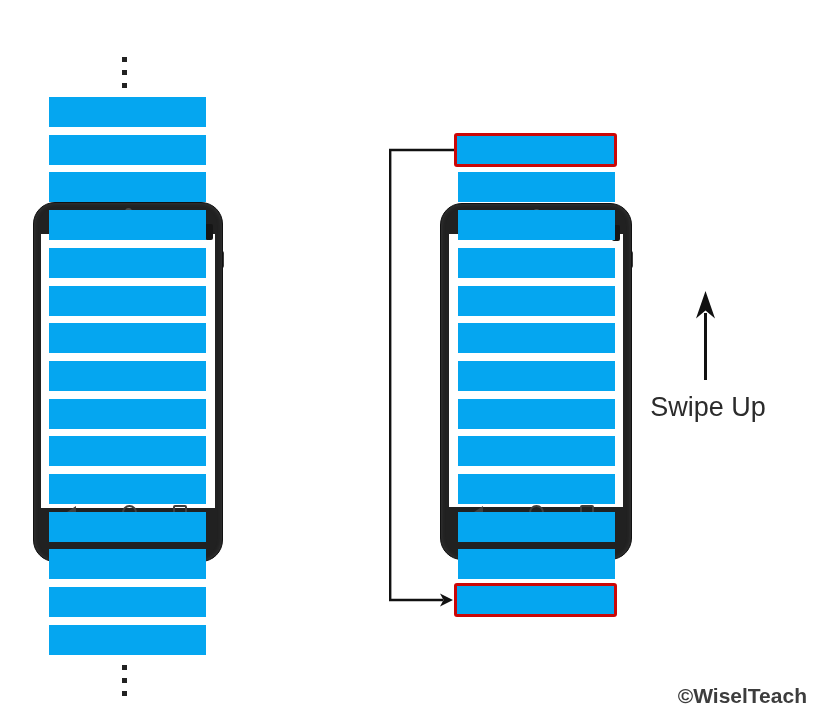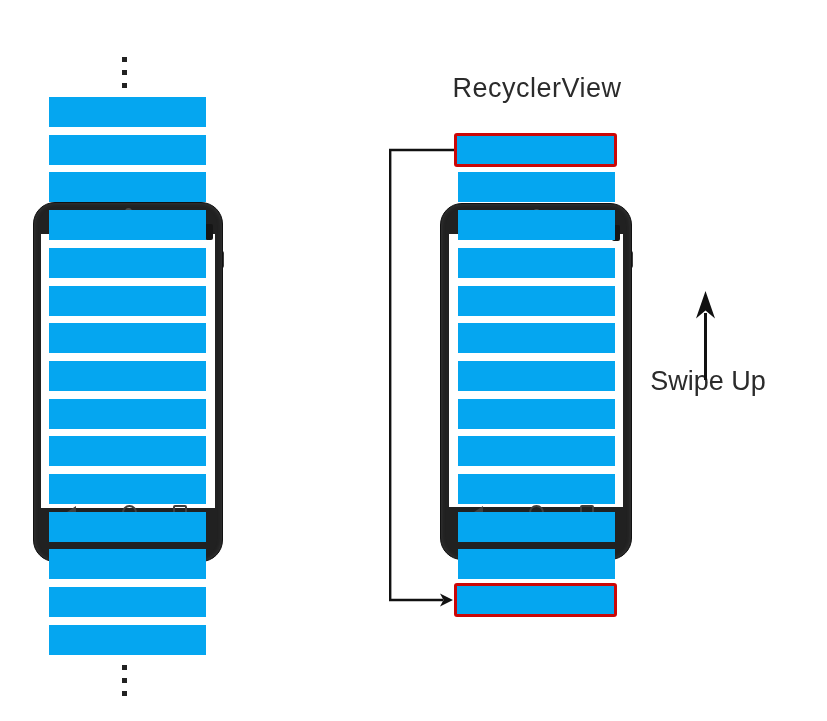--- a/index.html
+++ b/index.html
@@ -114,21 +114,20 @@
     color:#3d3d3d;
     font-size:21px;font-weight:600;
     white-space:nowrap;z-index:3;
   }
 </style>
 </head>
 <body>
 
 <div id="canvas">
 
-  <div class="title" style="left:537px;top:73px;font-size:27px;">RecyclerView</div>
 
   <div class="ellipsis" id="ellipsis-top" style="left:122px;top:57px;">
       <div class="dot"></div>
       <div class="dot"></div>
       <div class="dot"></div>
     </div>
   <div class="ellipsis" id="ellipsis-bottom" style="left:122px;top:665px;">
       <div class="dot"></div>
       <div class="dot"></div>
       <div class="dot"></div>
@@ -190,14 +189,15 @@
   <div class="recycled-bar" id="recycled-top" style="left: 454px; top: 133px; display: block;"></div>
   <div class="recycled-bar" id="recycled-bottom" style="left: 454px; top: 583px; display: block;"></div>
 
   <svg id="arrow-layer" viewBox="0 0 827 721" xmlns="http://www.w3.org/2000/svg">
     <path class="arrow-stroke" stroke-width="2.4" d="M454,150 H390.2 V600 H443"></path>
     <polygon class="arrow-fill" points="453,600 440,593.5 443.5,600 440,606.5"></polygon>
     <line class="arrow-stroke" stroke-width="3" x1="705.5" y1="380" x2="705.5" y2="313"></line>
     <polygon class="arrow-fill" points="705.5,291 696,318.5 705.5,310.5 715,318.5"></polygon>
   </svg>
 
-  <div id="swipe-label" style="left:708px;top:366px;">Swipe Up</div>
+  <div id="swipe-label" style="left:708px;top:392px;">Swipe Up</div>
+  <div id="watermark" style="right:20px;top:684px;">©WiselTeach</div>
 </div>
 
 </body></html>

